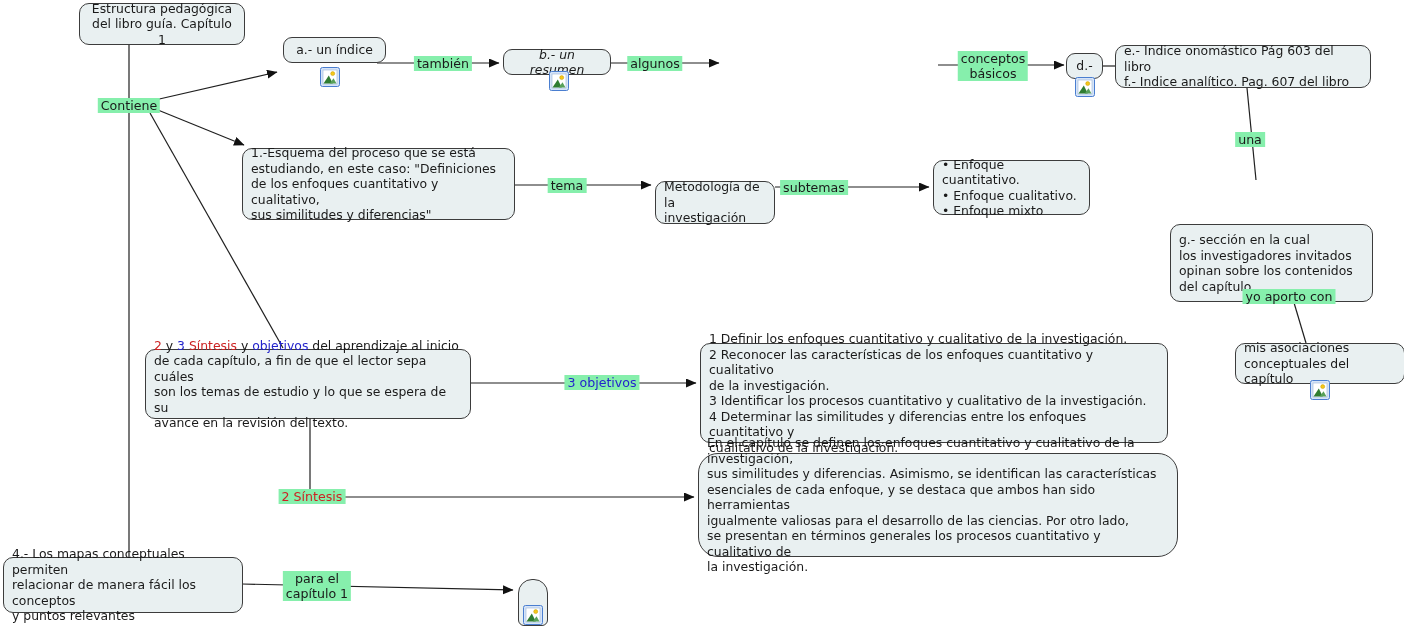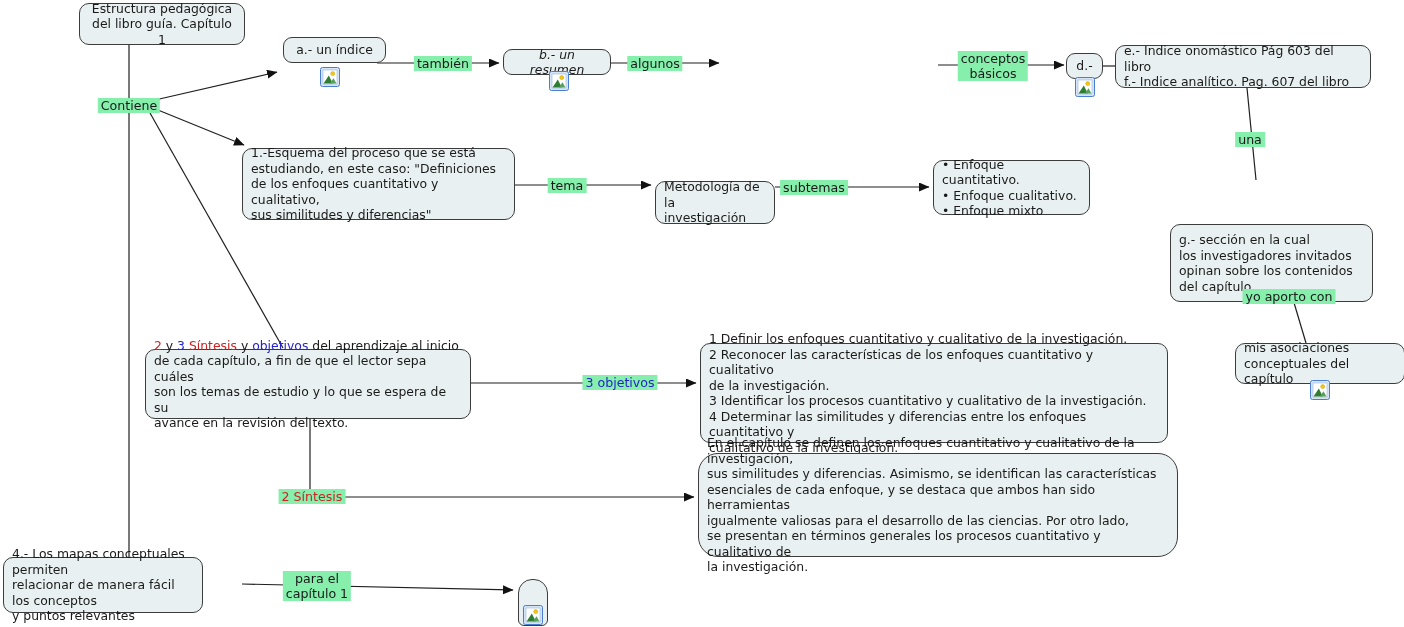--- a/index.html
+++ b/index.html
@@ -128,38 +128,38 @@
 
   <div class="node" style="left:698px;top:453px;width:480px;height:104px;border-radius:20px;">
     <span class="txt">En el capítulo se definen los enfoques cuantitativo y cualitativo de la investigación,
 sus similitudes y diferencias. Asimismo, se identifican las características
 esenciales de cada enfoque, y se destaca que ambos han sido herramientas
 igualmente valiosas para el desarrollo de las ciencias. Por otro lado,
 se presentan en términos generales los procesos cuantitativo y cualitativo de
 la investigación.</span>
   </div>
 
-  <div class="node" style="left:3px;top:557px;width:200px;height:56px;">
+  <div class="node" style="left:3px;top:557px;width:240px;height:56px;">
     <span class="txt">4.- Los mapas conceptuales permiten
 relacionar de manera fácil los conceptos
 y puntos relevantes</span>
   </div>
 
   <div class="node stub" style="left:518px;top:579px;width:30px;height:47px;"></div>
 
   <div class="lbl" style="left:129px;top:98px;">Contiene</div>
   <div class="lbl" style="left:443px;top:56px;">también</div>
   <div class="lbl" style="left:655px;top:56px;">algunos</div>
   <div class="lbl" style="left:993px;top:51px;">conceptos
 básicos</div>
   <div class="lbl" style="left:1250px;top:132px;">una</div>
   <div class="lbl" style="left:1289px;top:281px;margin-top:8px;">yo aporto con</div>
   <div class="lbl" style="left:567px;top:178px;">tema</div>
   <div class="lbl" style="left:814px;top:180px;">subtemas</div>
-  <div class="lbl" style="left: 620px; top: 375px; color: rgb(36, 36, 204);">3 objetivos</div>
+  <div class="lbl" style="left: 602px; top: 375px; color: rgb(36, 36, 204);">3 objetivos</div>
   <div class="lbl" style="left: 312px; top: 489px; color: rgb(204, 34, 34); text-align: center;">2 Síntesis</div>
   <div class="lbl" style="left:317px;top:571px;">para el
 capítulo 1</div>
 
   <div class="res-icon" style="left:320px;top:67px;">
     <svg viewBox="0 0 20 20" width="20" height="20">
         <rect x="0.5" y="0.5" width="19" height="19" rx="2" fill="#d6e4f8" stroke="#4a7ed0"></rect>
         <rect x="3" y="3" width="14" height="14" fill="#ffffff" stroke="#9ab4d8" stroke-width="0.6"></rect>
         <circle cx="12.7" cy="6.6" r="2" fill="#f5c71a" stroke="#c79b00" stroke-width="0.5"></circle>
         <polygon points="3.5,16.5 8.8,8.6 12.8,16.5" fill="#2f7d32"></polygon>

